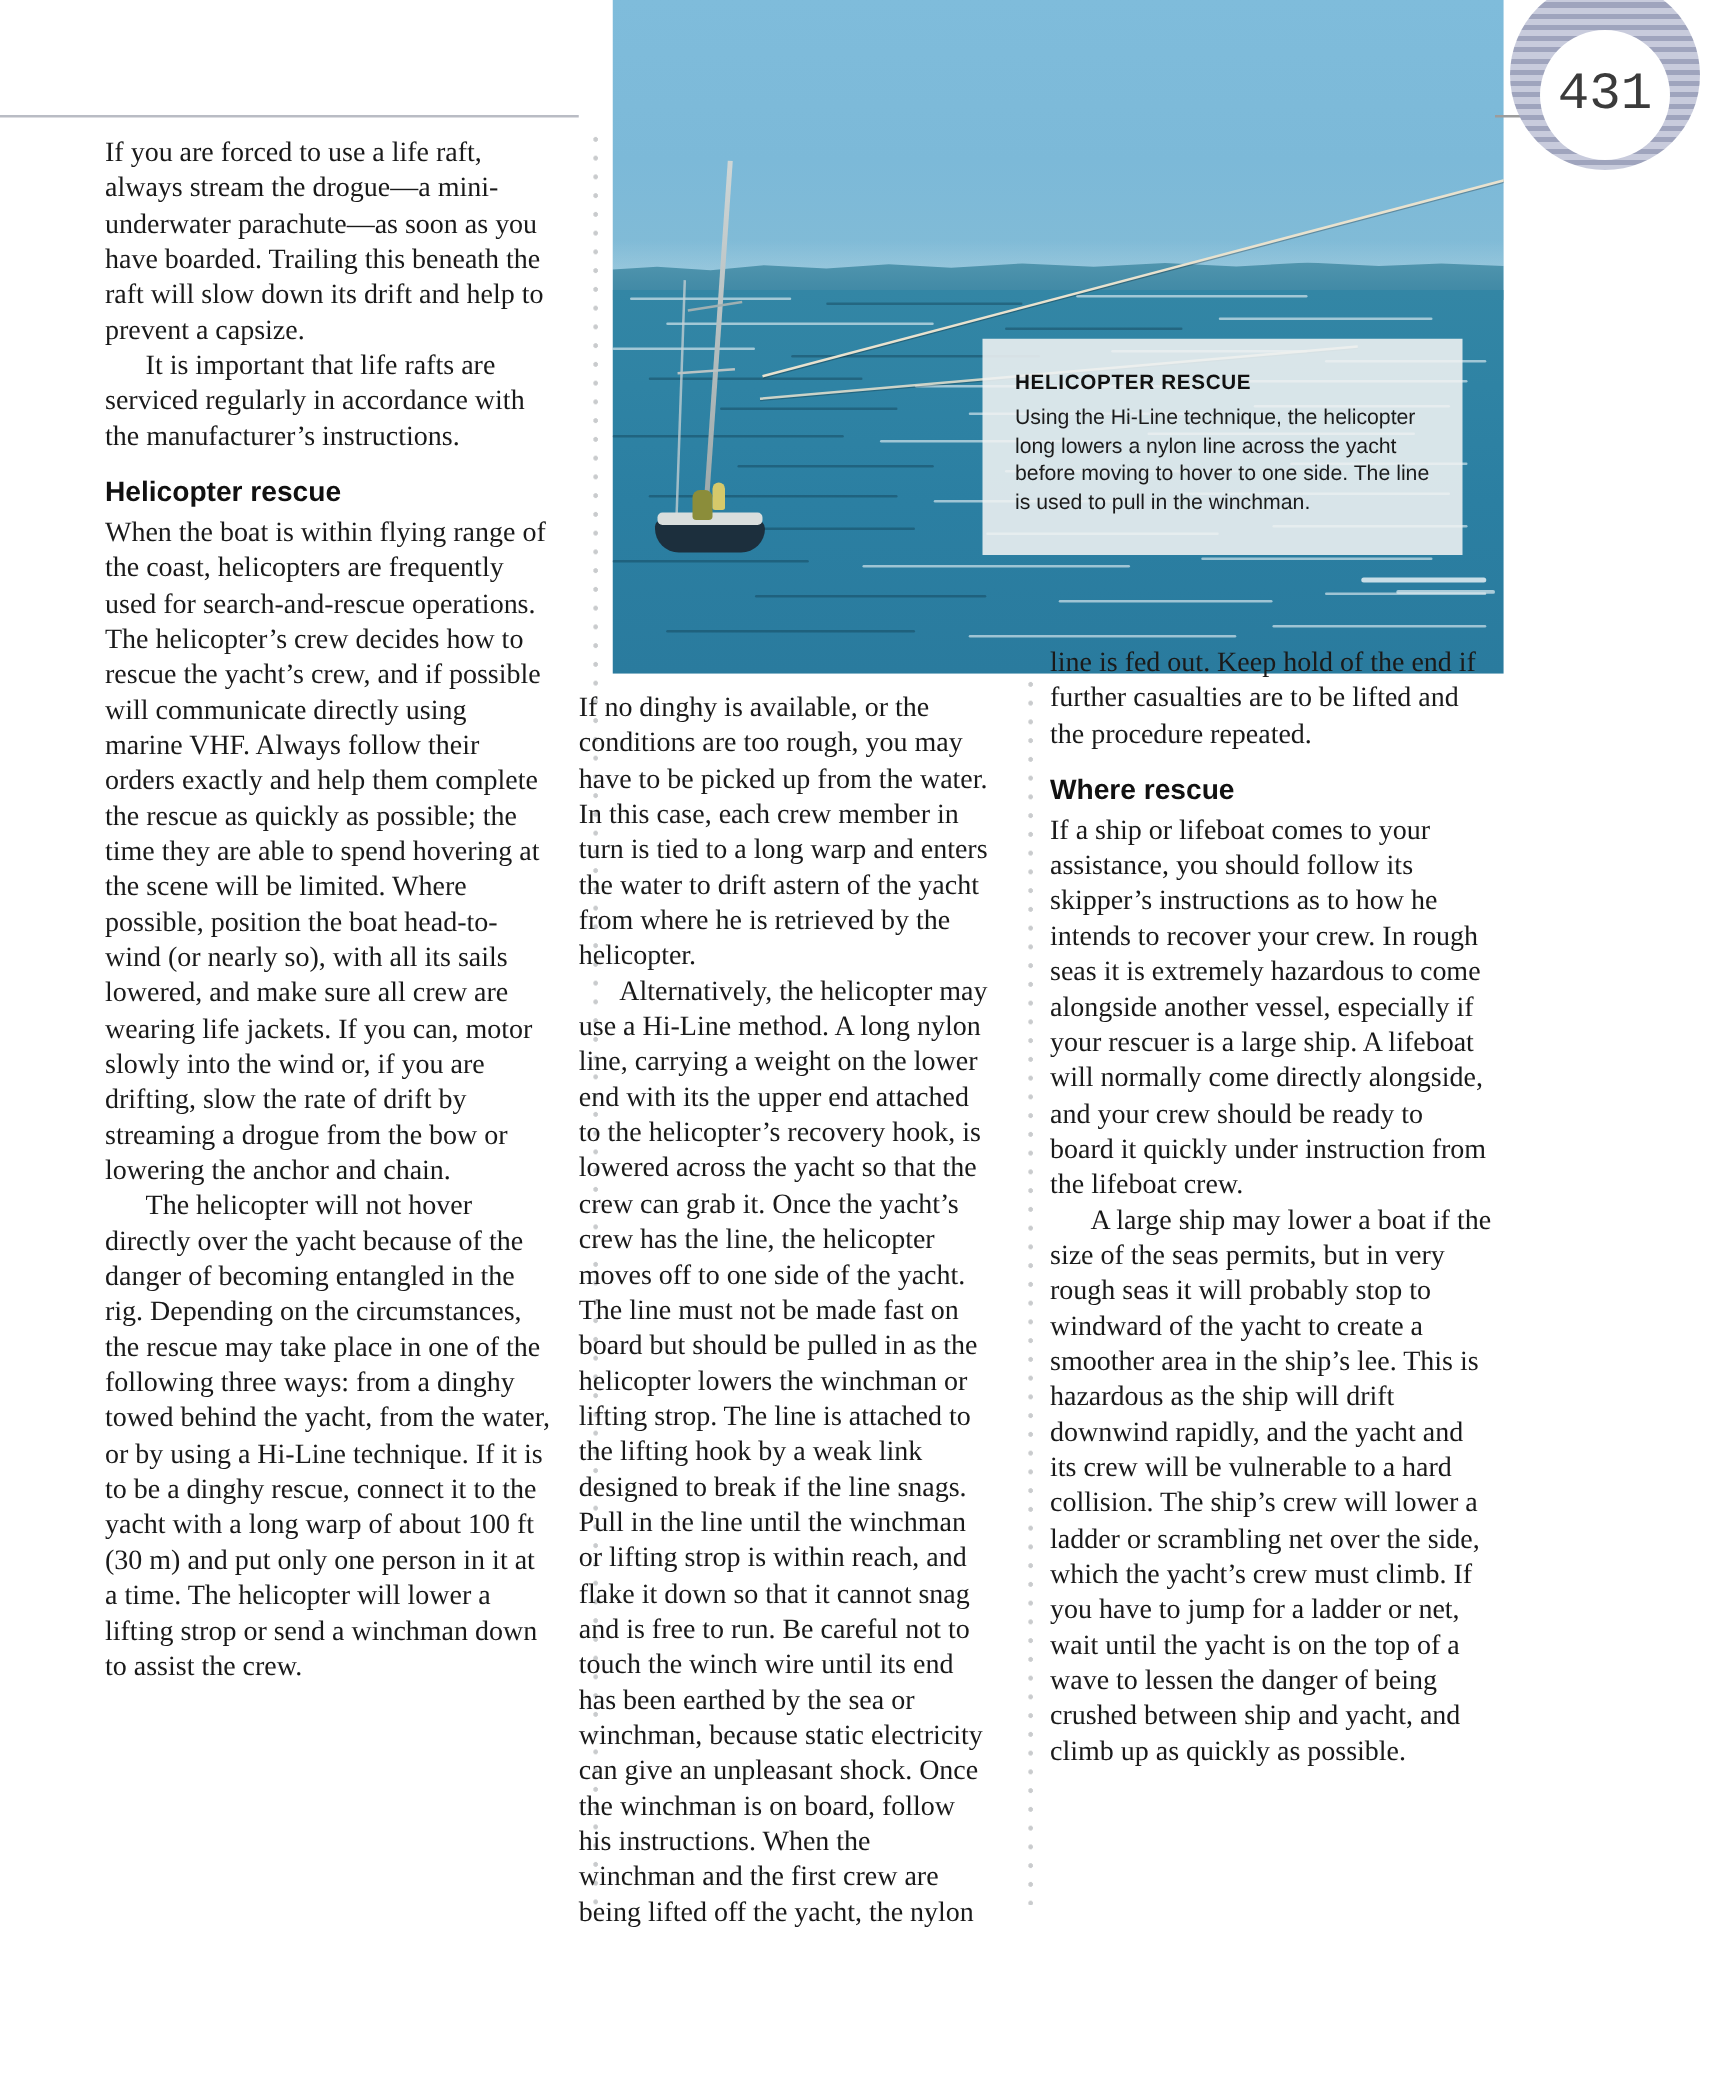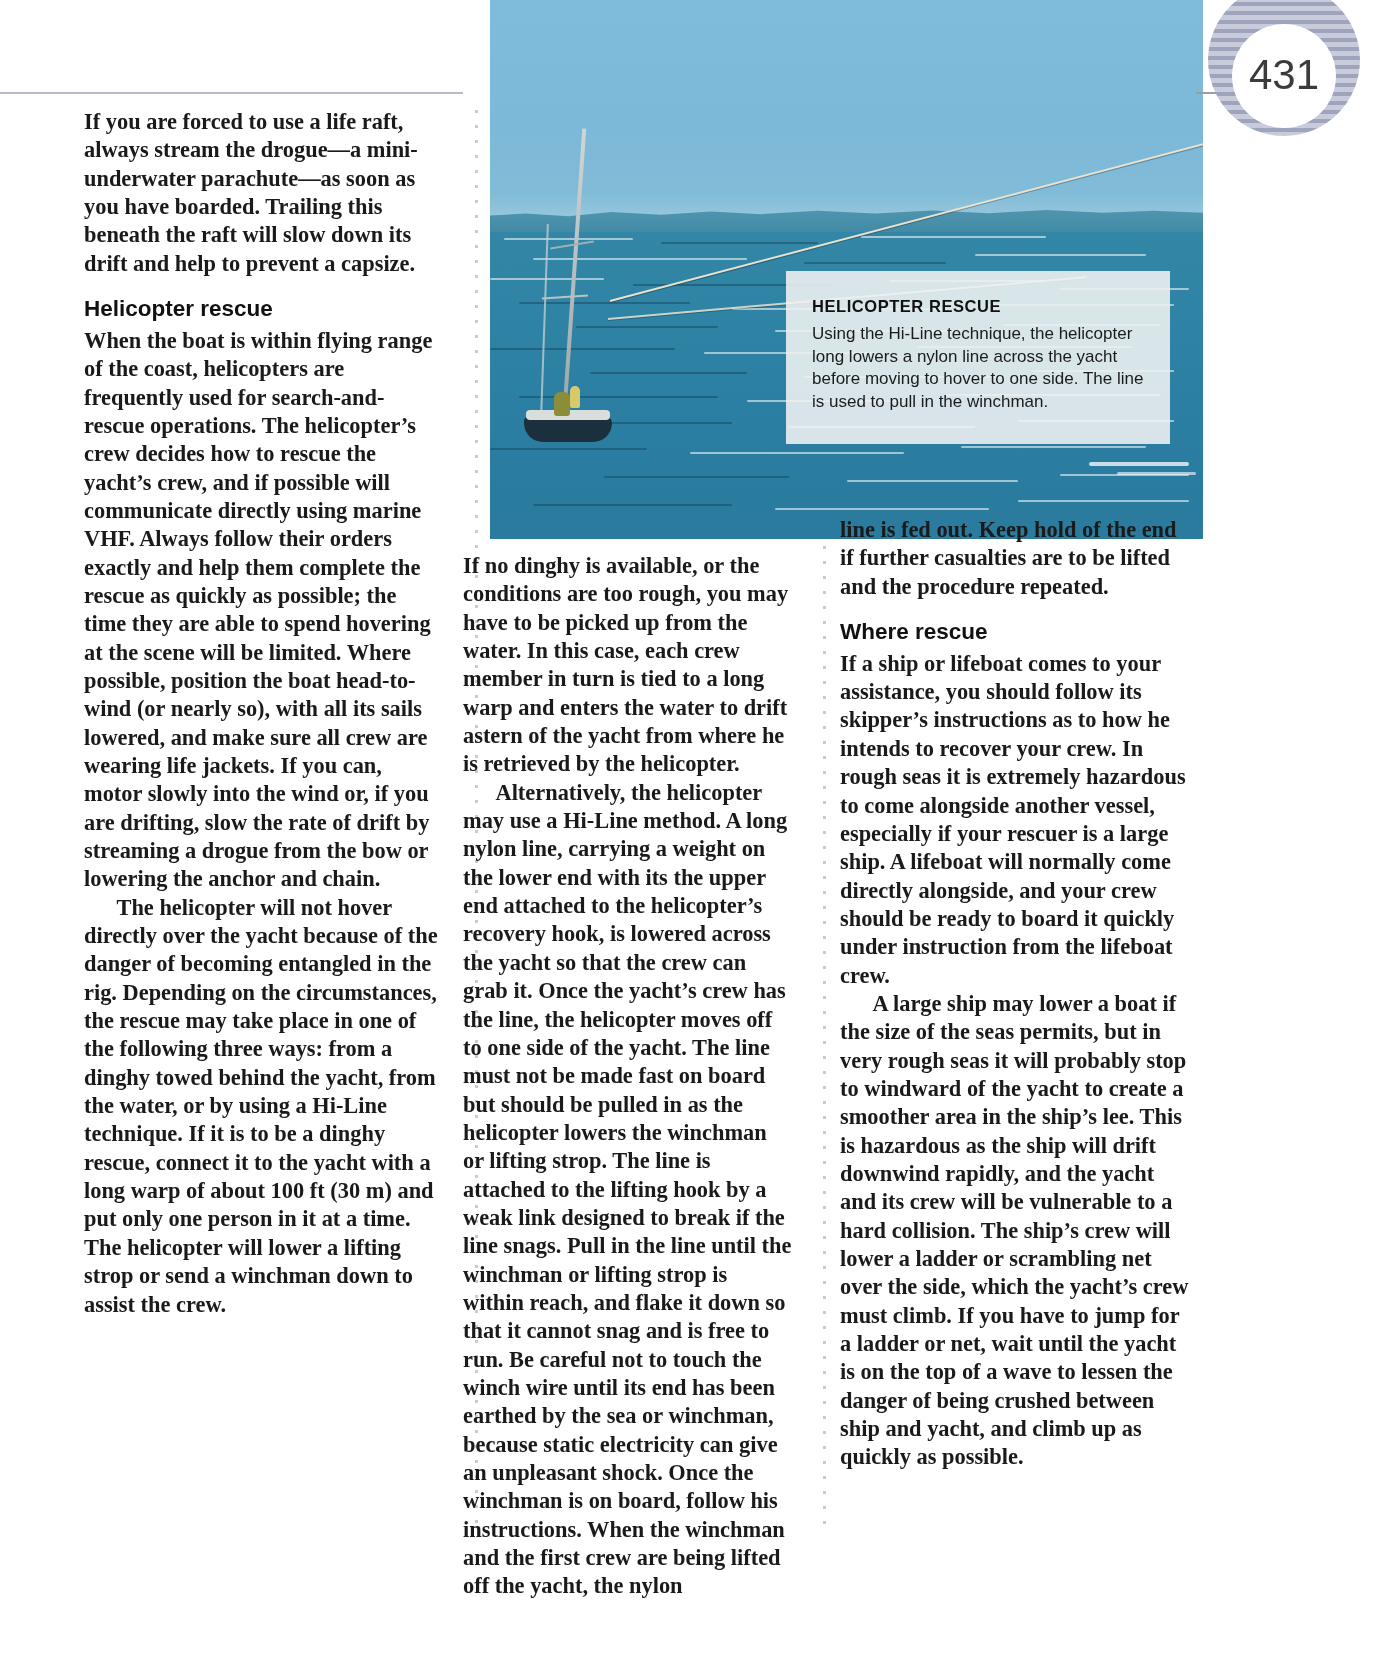--- a/index.html
+++ b/index.html
@@ -30,21 +30,21 @@
       #c8cbdc 4px,#c8cbdc 9px);
     overflow:hidden;
   }
   .page-badge .disc{
     position:absolute;left:24px;top:40px;
     width:104px;height:104px;border-radius:50%;
     background:#ffffff;
     display:flex;align-items:center;justify-content:center;
   }
   .page-badge .num{
-    font-family:Liberation Sans, sans-serif;
+    font-family:Liberation Mono, monospace;
     font-size:42px;color:#3b3b3b;font-weight:400;
     letter-spacing:0px;line-height:1;
     transform:translateY(-1px);
   }
   .badge-tick{
     position:absolute;left:1196px;top:92px;width:22px;height:2px;
     background:#9c9c9c;
   }
 
   
@@ -147,21 +147,21 @@
 
   
   .col{
     position:absolute;
     font-family:"Liberation Serif", serif;
     font-size:22.4px;
     line-height:28.35px;
     color:#1a1a1a;
     text-align:left;
   }
-  .col p{margin:0;font-weight:bold;}
+  .col p{margin:0;}
   .col p.indent{text-indent:1.45em;}
   .col h3{
     font-family:"Liberation Sans", sans-serif;
     font-weight:700;font-size:22.5px;line-height:1.1;
     margin:19px 0 5px 0;color:#111;
   }
   #col-1{left:84px;top:108px;width:356px;}
   #col-2{left:463px;top:552px;width:330px;}
   #col-3{left:840px;top:516px;width:355px;}
 </style>
@@ -245,20 +245,21 @@
   <div class="disc">
     <span class="num">431</span>
   </div>
 </div>
 
 <div class="dots" id="dots-1"></div>
 <div class="dots" id="dots-2"></div>
 
 <div class="col" id="col-1">
   <p>If you are forced to use a life raft, always stream the drogue—a mini-underwater parachute—as soon as you have boarded. Trailing this beneath the raft will slow down its drift and help to prevent a capsize.</p>
+  <p class="indent">It is important that life rafts are serviced regularly in accordance with the manufacturer’s instructions.</p>
   <h3>Helicopter rescue</h3>
   <p>When the boat is within flying range of the coast, helicopters are frequently used for search-and-rescue operations. The helicopter’s crew decides how to rescue the yacht’s crew, and if possible will communicate directly using marine VHF. Always follow their orders exactly and help them complete the rescue as quickly as possible; the time they are able to spend hovering at the scene will be limited. Where possible, position the boat head-to-wind (or nearly so), with all its sails lowered, and make sure all crew are wearing life jackets. If you can, motor slowly into the wind or, if you are drifting, slow the rate of drift by streaming a drogue from the bow or lowering the anchor and chain.</p>
   <p class="indent">The helicopter will not hover directly over the yacht because of the danger of becoming entangled in the rig. Depending on the circumstances, the rescue may take place in one of the following three ways: from a dinghy towed behind the yacht, from the water, or by using a Hi-Line technique. If it is to be a dinghy rescue, connect it to the yacht with a long warp of about 100 ft (30 m) and put only one person in it at a time. The helicopter will lower a lifting strop or send a winchman down to assist the crew.</p>
 </div>
 
 <div class="col" id="col-2">
   <p>If no dinghy is available, or the conditions are too rough, you may have to be picked up from the water. In this case, each crew member in turn is tied to a long warp and enters the water to drift astern of the yacht from where he is retrieved by the helicopter.</p>
   <p class="indent">Alternatively, the helicopter may use a Hi-Line method. A long nylon line, carrying a weight on the lower end with its the upper end attached to the helicopter’s recovery hook, is lowered across the yacht so that the crew can grab it. Once the yacht’s crew has the line, the helicopter moves off to one side of the yacht. The line must not be made fast on board but should be pulled in as the helicopter lowers the winchman or lifting strop. The line is attached to the lifting hook by a weak link designed to break if the line snags. Pull in the line until the winchman or lifting strop is within reach, and flake it down so that it cannot snag and is free to run. Be careful not to touch the winch wire until its end has been earthed by the sea or winchman, because static electricity can give an unpleasant shock. Once the winchman is on board, follow his instructions. When the winchman and the first crew are being lifted off the yacht, the nylon</p>
 </div>
 

